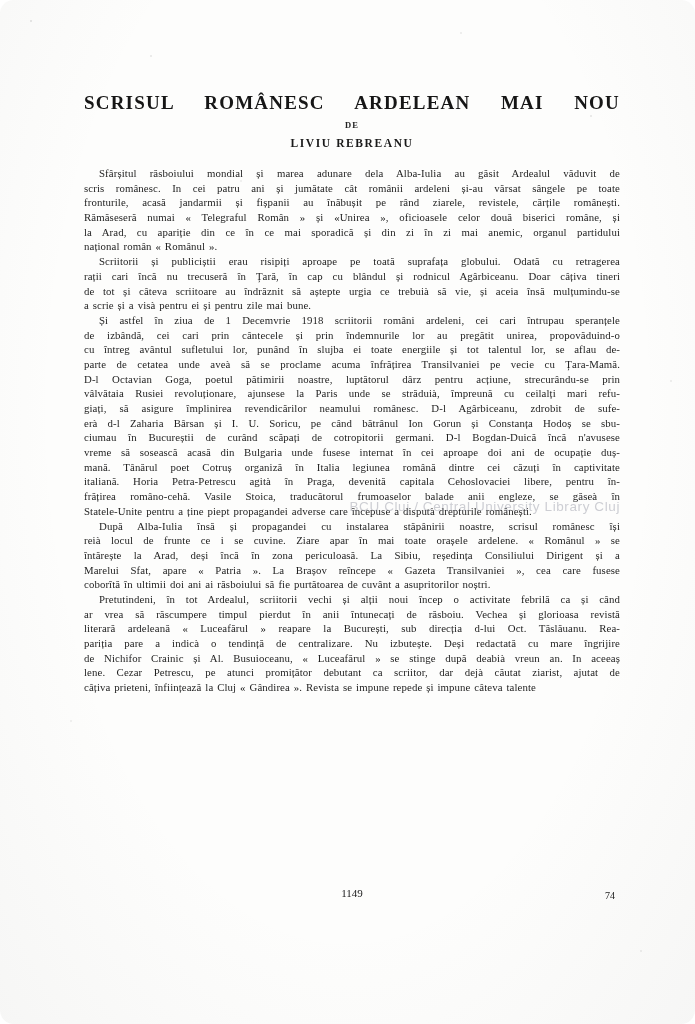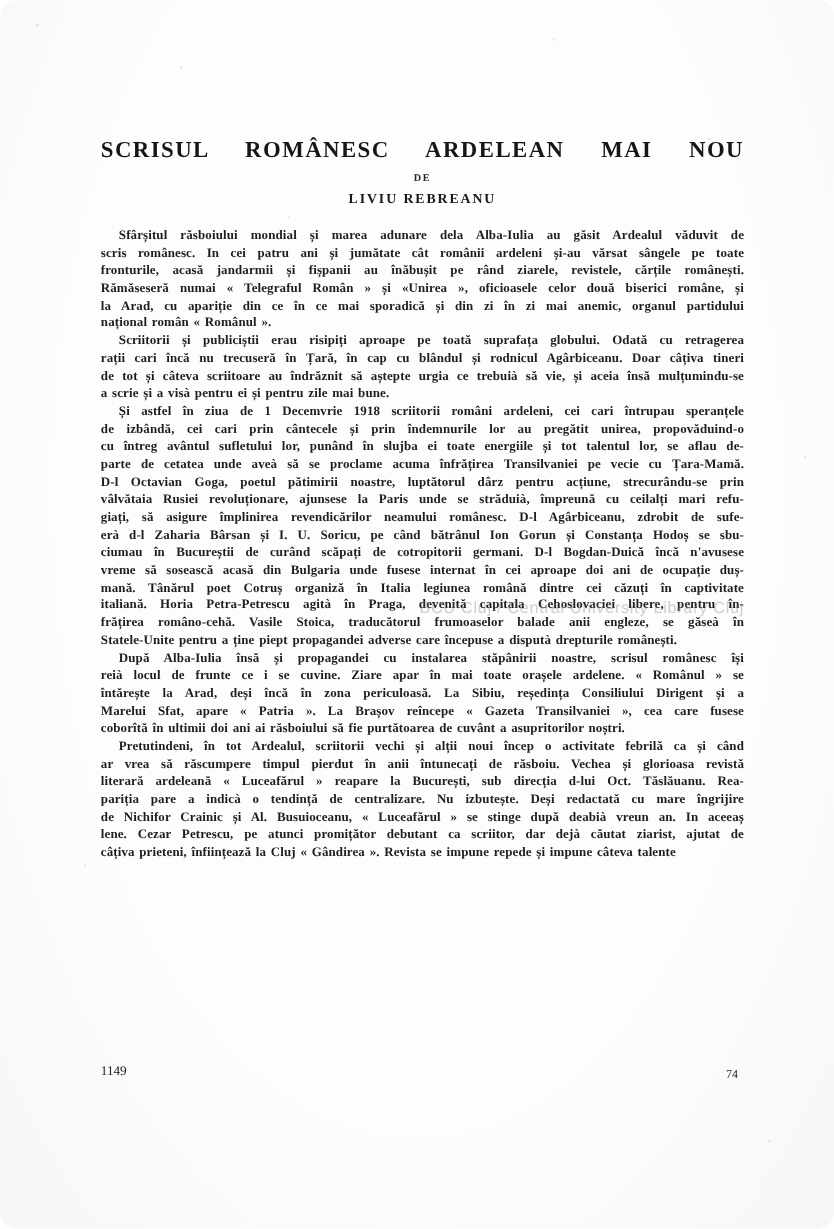--- a/index.html
+++ b/index.html
@@ -7,21 +7,21 @@
     position: relative;
     width: 695px;
     height: 1024px;
     background:
       radial-gradient(ellipse at 50% 40%, rgba(255,255,255,0) 60%, rgba(120,120,120,0.05) 100%),
       #fdfdfc;
     font-family: "Liberation Serif", serif;
     color: #1e1e1e;
     overflow: hidden;
     box-sizing: border-box;
-    padding: 115px 75px 0 84px;
+    padding: 92px 75px 0 84px;
     border-radius: 14px;
   }
   .doc-header { text-align: center; }
   .doc-title {
     font-size: 19px;
     font-weight: 700;
     letter-spacing: 1.2px;
     color: #161616;
     text-align: justify;
     text-align-last: justify;
@@ -40,21 +40,21 @@
     font-weight: 700;
     letter-spacing: 1.6px;
     margin-top: 7px;
     color: #1a1a1a;
   }
   .text-block {
     margin-top: 17px;
     width: 536px;
     font-size: 10.8px;
     line-height: 14.7px;
-    font-weight: 700;
+    font-weight: 400;
   }
   .para { margin: 0; }
   .line {
     text-align: justify;
     text-align-last: justify;
     white-space: nowrap;
     overflow: hidden;
     height: 14.7px;
     letter-spacing: 0.1px;
     word-spacing: 1.1px;
@@ -71,21 +71,21 @@
     font-size: 13.5px;
     letter-spacing: 0.6px;
     color: rgba(125, 130, 145, 0.38);
     pointer-events: none;
   }
   .footer-pageno {
     position: absolute;
     left: 84px;
     top: 887px;
     width: 536px;
-    text-align: left;
+    text-align: center;
     font-size: 11px;
     color: #222;
   }
   .footer-signature {
     position: absolute;
     right: 80px;
     top: 890px;
     font-size: 10px;
     color: #222;
   }

